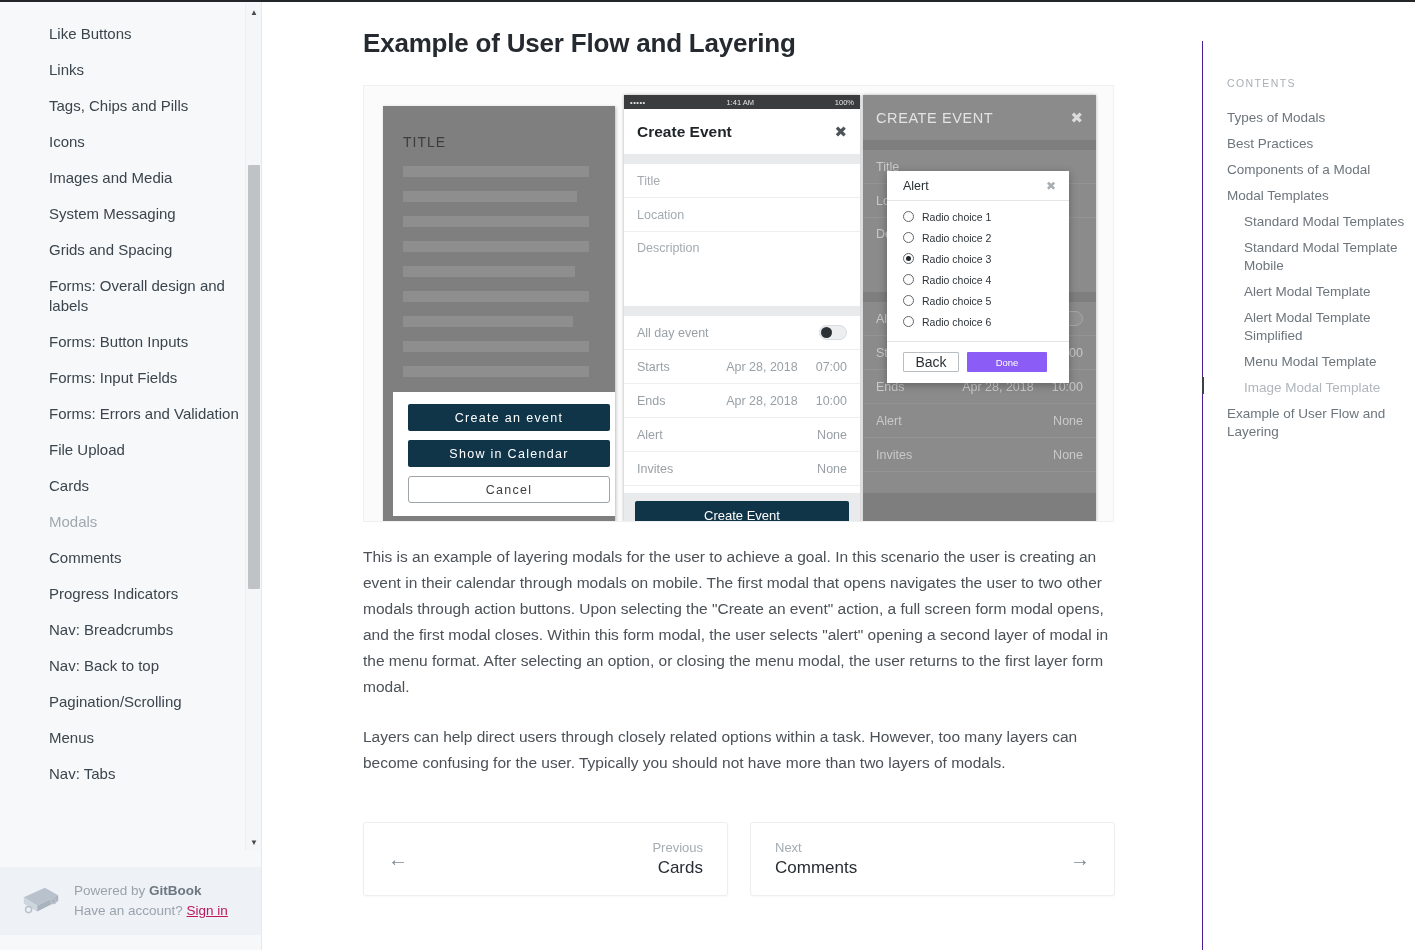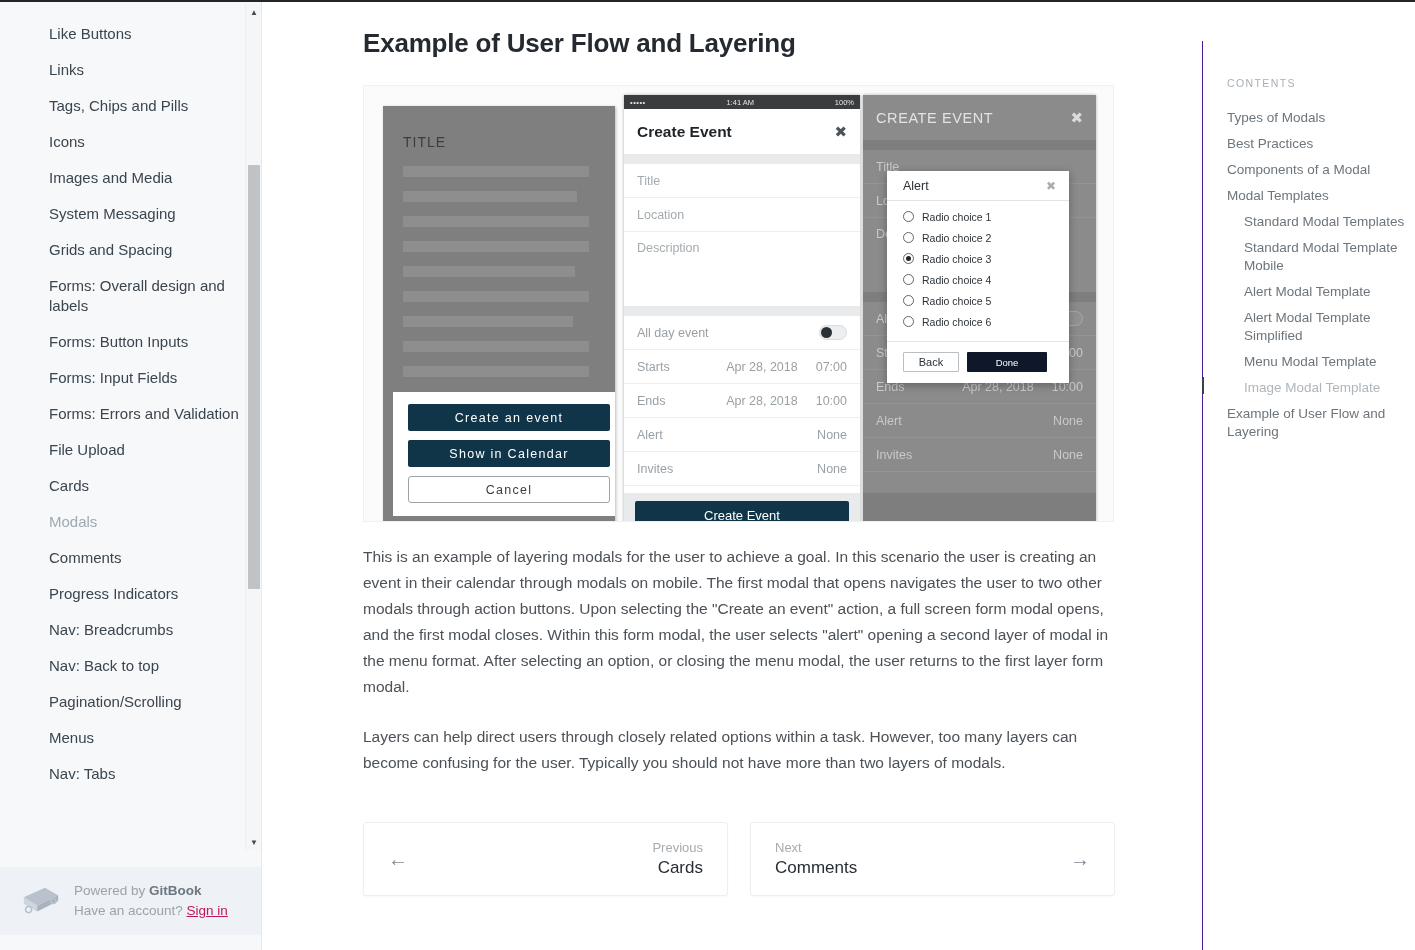--- a/index.html
+++ b/index.html
@@ -220,26 +220,26 @@
   .radio.on::after {
     content: ""; position: absolute; left: 2px; top: 2px;
     width: 5px; height: 5px; border-radius: 50%; background: #20262b;
   }
   .alert-actions {
     display: flex; gap: 0; padding: 0 16px; margin-top: 9px;
     border-top: 1px solid #e2e4e6; padding-top: 10px;
   }
   .alert-back {
     width: 56px; height: 20px; background: #fff; border: 1px solid #b9bec2;
-    font-size: 11px; color: #2b3034; display: flex; align-items: center;
+    font-size: 14px; color: #2b3034; display: flex; align-items: center;
     justify-content: center; cursor: pointer; border-radius: 1px;
     font-family: "Liberation Sans", sans-serif;
   }
   .alert-done {
-    width: 80px; height: 20px; background: #0f172a; border: none;
+    width: 80px; height: 20px; background: #8b5cf6; border: none;
     font-size: 9.5px; color: #fff; display: flex; align-items: center;
     justify-content: center; cursor: pointer; margin-left: 8px; border-radius: 1px;
     font-family: "Liberation Sans", sans-serif;
   }
 
   
   .body-p {
     font-size: 15.5px; line-height: 26px; color: #4b5157;
     margin-bottom: 24px; max-width: 752px;
   }

